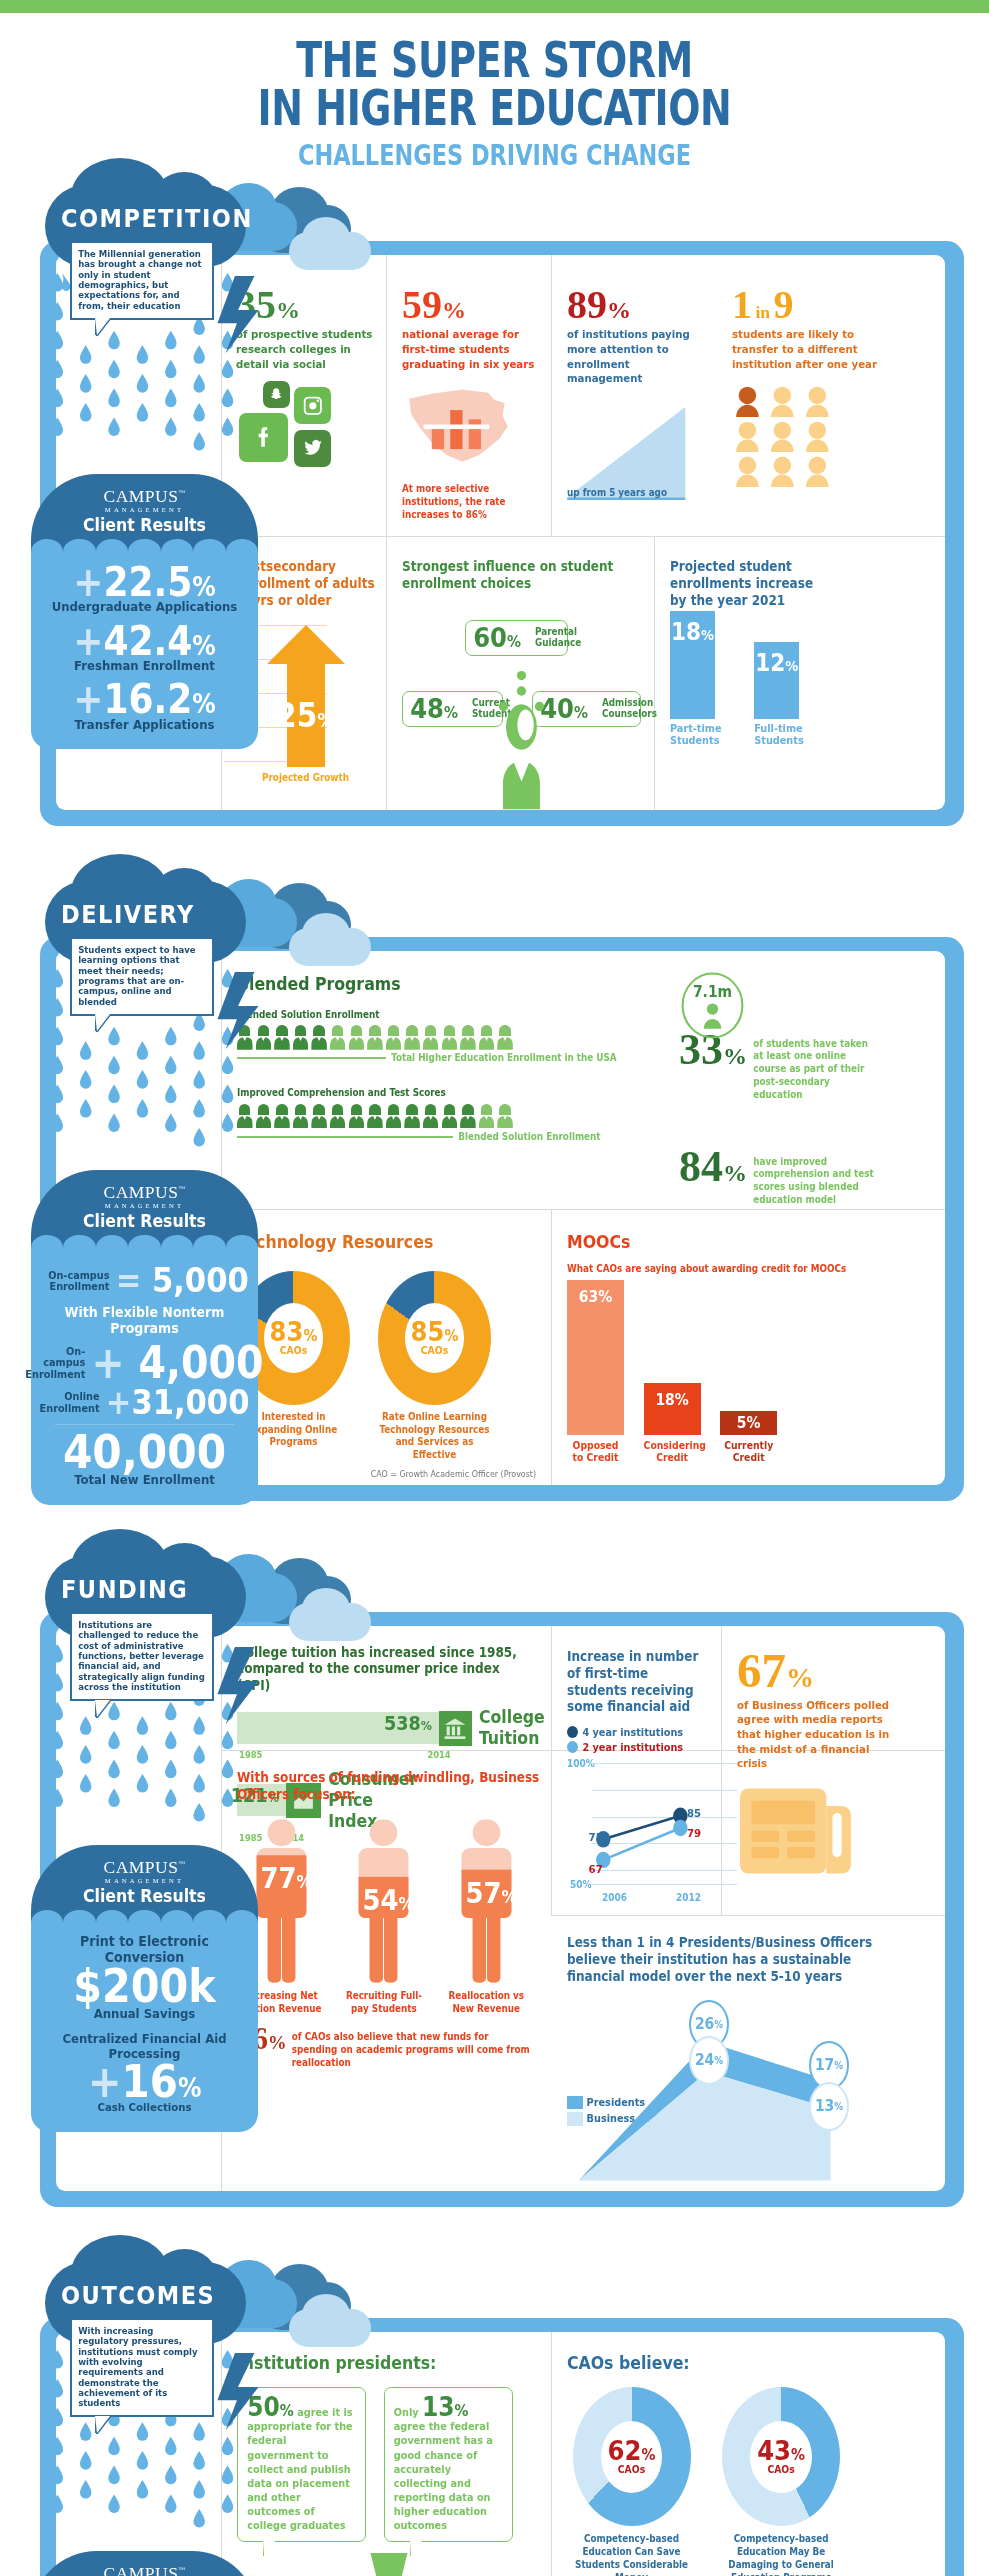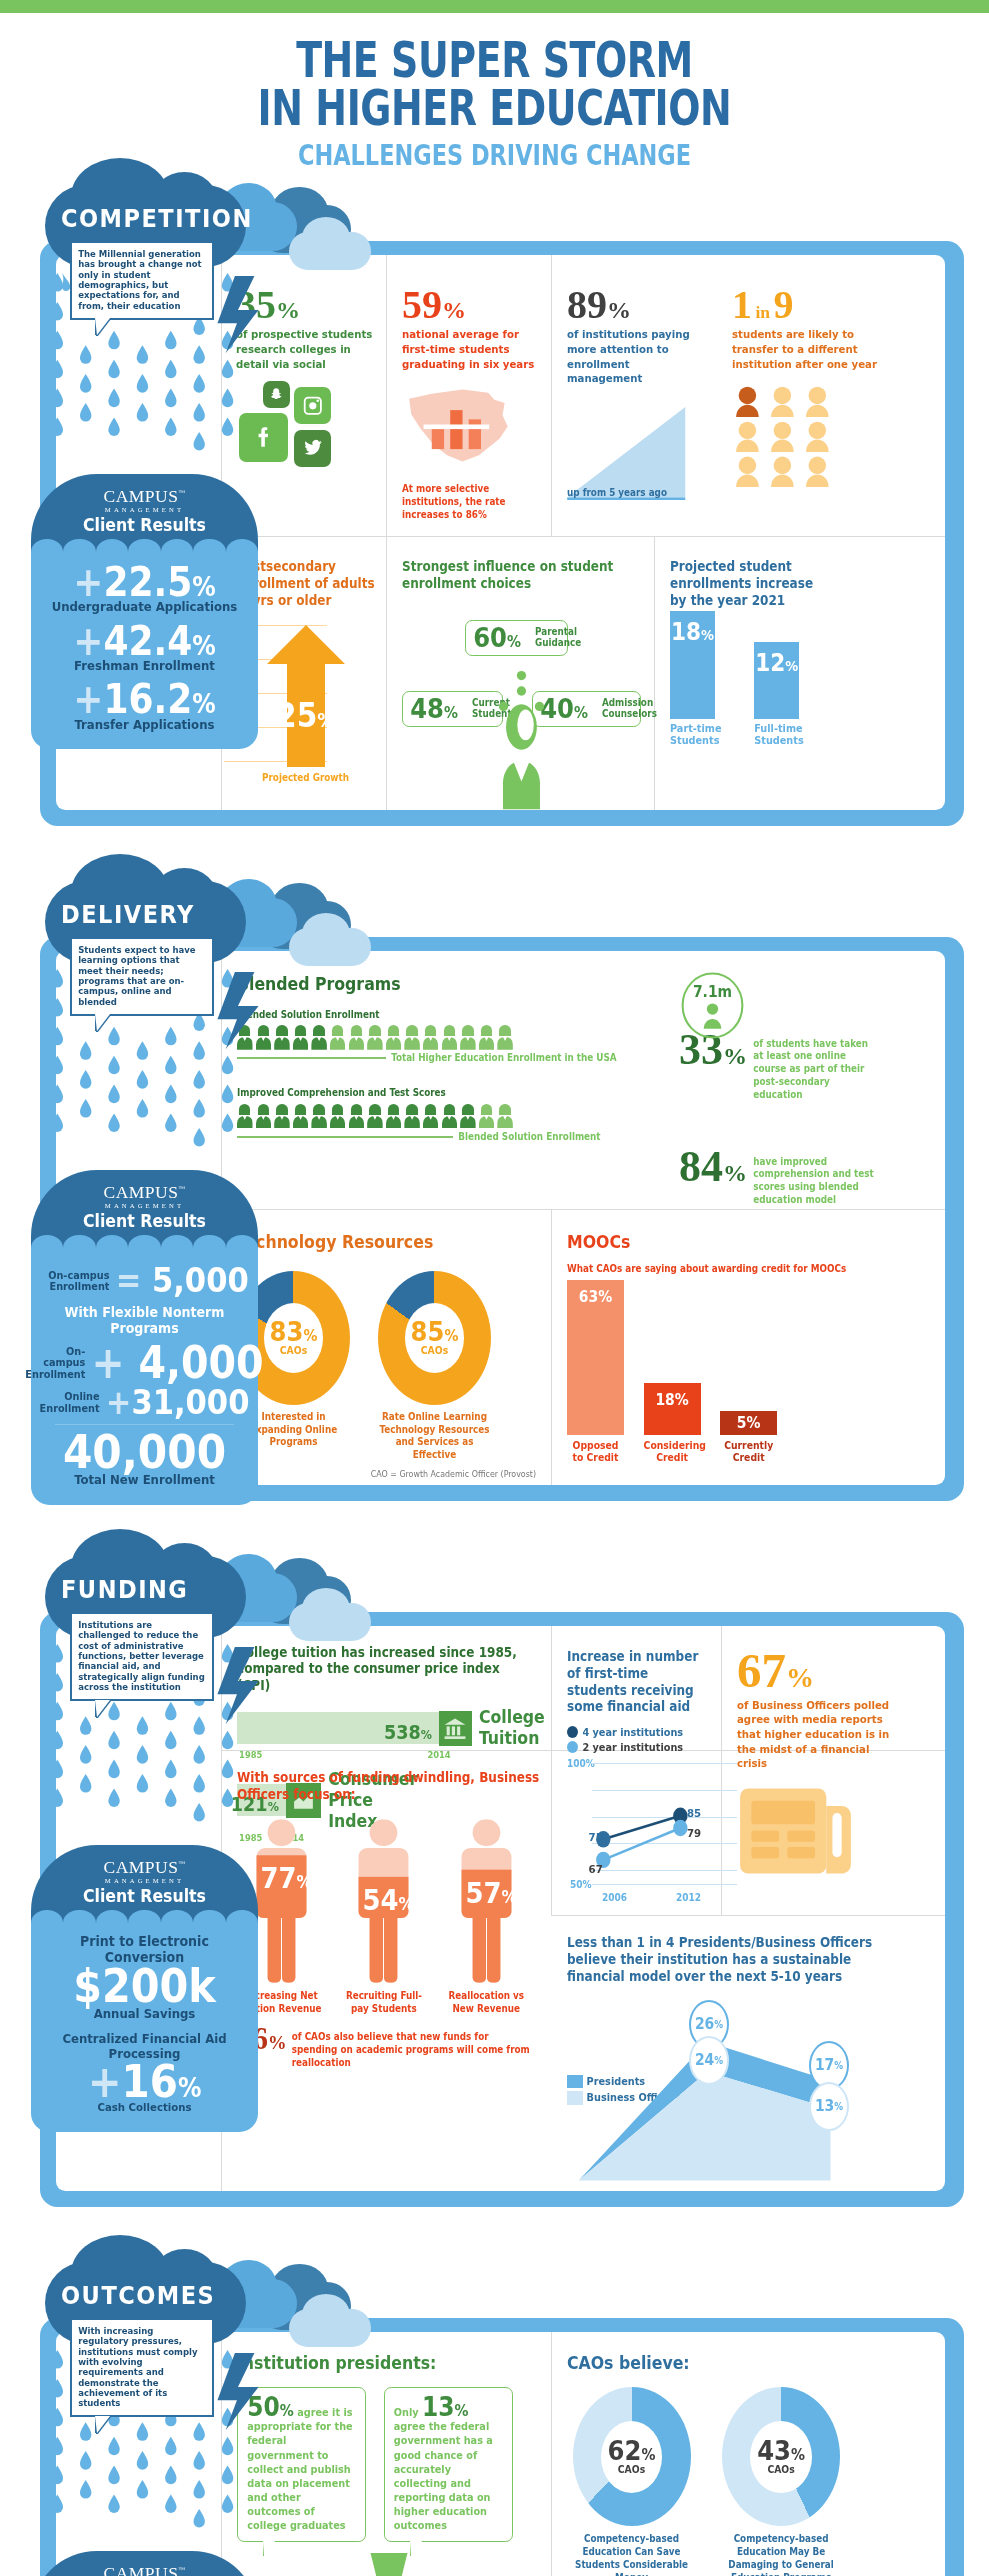--- a/index.html
+++ b/index.html
@@ -148,21 +148,21 @@
   .hdg-big {
     font-family:"Liberation Sans Narrow","DejaVu Sans Condensed","Liberation Sans",sans-serif;
     font-weight:bold; font-size:17.5px; line-height:1.2;
   }
   .small {
     font-family:"Liberation Sans Narrow","DejaVu Sans Condensed","Liberation Sans",sans-serif;
     font-weight:bold; font-size:9.8px; line-height:1.3;
   }
   .green{color:#3f8c3f;} .lgreen{color:#7ac45f;} .dgreen{color:#2e7031;}
   .red{color:#e8421b;} .dred{color:#b83417;} .orange{color:#f5a41e;}
-  .dorange{color:#e0701c;} .blue{color:#2f6f9f;} .lblue{color:#404040;}
+  .dorange{color:#e0701c;} .blue{color:#2f6f9f;} .lblue{color:#b91c1c;}
 
   
   .social { position:relative; width:108px; height:98px; margin-top:8.2px; }
   .sq { position:absolute; border-radius:7.2px; display:flex; align-items:center;
         justify-content:center; color:#fff; }
 
   
   .uparrow { position:relative; width:77px; margin:13.4px auto 0; }
   .uparrow .head { width:0; height:0; border-left:39px solid transparent;
     border-right:39px solid transparent; border-bottom:39px solid #f5a41e; }
@@ -220,21 +220,21 @@
   .moocbars { display:flex; align-items:flex-end; gap:19.6px; height:170px; }
   .mbar { width:57px; display:flex; justify-content:center; padding-top:8.2px; }
   .mbar span {
     font-family:"Liberation Sans Narrow","DejaVu Sans Condensed","Liberation Sans",sans-serif;
     font-weight:bold; font-size:15.5px; color:#fff; }
   .mlbl {
     font-family:"Liberation Sans Narrow","DejaVu Sans Condensed","Liberation Sans",sans-serif;
     font-weight:bold; font-size:10.3px; text-align:center; width:57px; margin-top:4.1px; }
 
   
-  .tbar { background:#cfe6cb; height:32px; display:flex; align-items:flex-end;
+  .tbar { background:#cfe6cb; height:32px; display:flex; align-items:flex-start;
           justify-content:flex-end; padding-right:7.2px; }
   .tbar b {
     font-family:"Liberation Sans Narrow","DejaVu Sans Condensed","Liberation Sans",sans-serif;
     font-size:19.6px; color:#3f8c3f;}
   .tbar b i{font-size:12.4px;font-style:normal;}
   .ticon { width:35px; height:35px; background:#4e9c43; display:flex;
            align-items:center; justify-content:center; }
   .yr { font-family:"Liberation Sans Narrow","DejaVu Sans Condensed","Liberation Sans",sans-serif;
         font-weight:bold; font-size:9.3px; color:#7ac45f; }
 
@@ -1026,21 +1026,21 @@
             <rect x="98" y="92" width="54" height="22" rx="5" fill="#f9c06a"></rect>
             <rect x="28" y="124" width="54" height="22" rx="5" fill="#f9c06a"></rect>
             <rect x="98" y="124" width="54" height="22" rx="5" fill="#f9c06a"></rect>
           </svg>
         </div>
       </div>
 
       <div class="cell" style="left:511px; top:309px; width:319px;">
         <div class="hdg blue">Less than 1 in 4 Presidents/Business Officers believe their institution has a sustainable financial model over the next 5-10 years</div>
         <div style="position:relative;height:216px;margin-top:10.3px;">
-          <div style="position:absolute;left:0;top:79px">
+          <div style="position:absolute;left:0;top:100px">
             <div><span style="display:inline-block;width:15.5px;height:13.4px;background:#64b3e4;vertical-align:middle"></span><span class="legtxt blue">Presidents</span></div>
             <div style="margin-top:3.1px"><span style="display:inline-block;width:15.5px;height:13.4px;background:#cfe6f6;vertical-align:middle"></span><span class="legtxt blue">Business Officers</span></div>
           </div>
           <svg width="289" height="185" style="position:absolute;left:6.2px;top:15.5px" viewBox="0 0 560 360">
             <polygon points="10,330 260,60 500,136 500,190 260,118 10,330" fill="#64b3e4"></polygon>
             <polygon points="10,330 260,118 500,190 500,330" fill="#cfe6f6"></polygon>
           </svg>
           <div class="oval" style="left:122px; top:4.1px; border:2.1px solid #64b3e4; color:#64b3e4;">26<i>%</i></div>
           <div class="oval" style="left:122px; top:40px; border:2.1px solid #cfe6f6; color:#64b3e4;">24<i>%</i></div>
           <div class="oval" style="left:242px; top:45px; border:2.1px solid #64b3e4; color:#64b3e4;">17<i>%</i></div>

